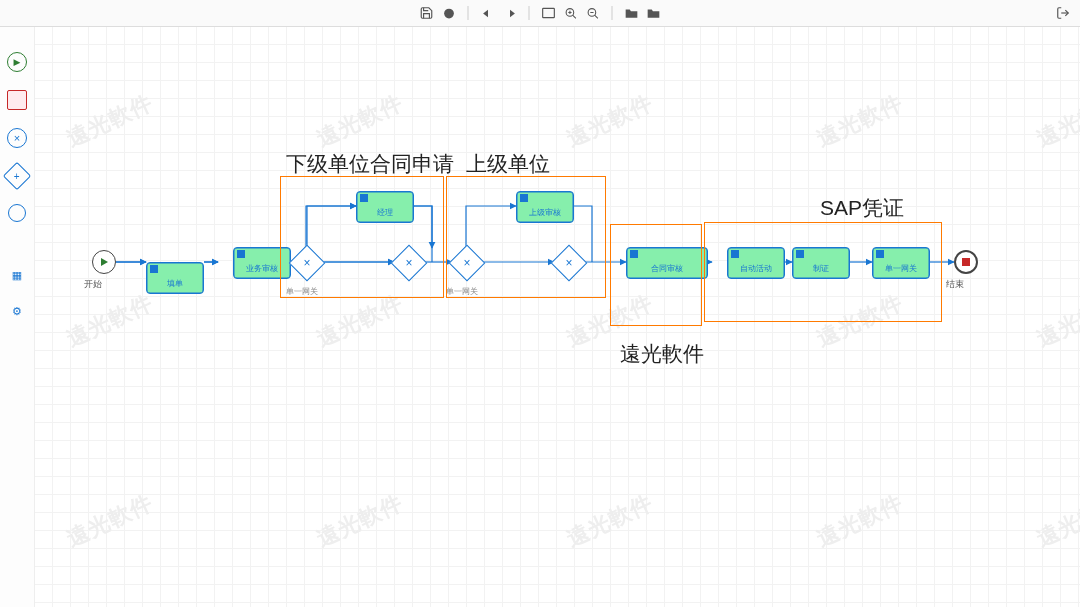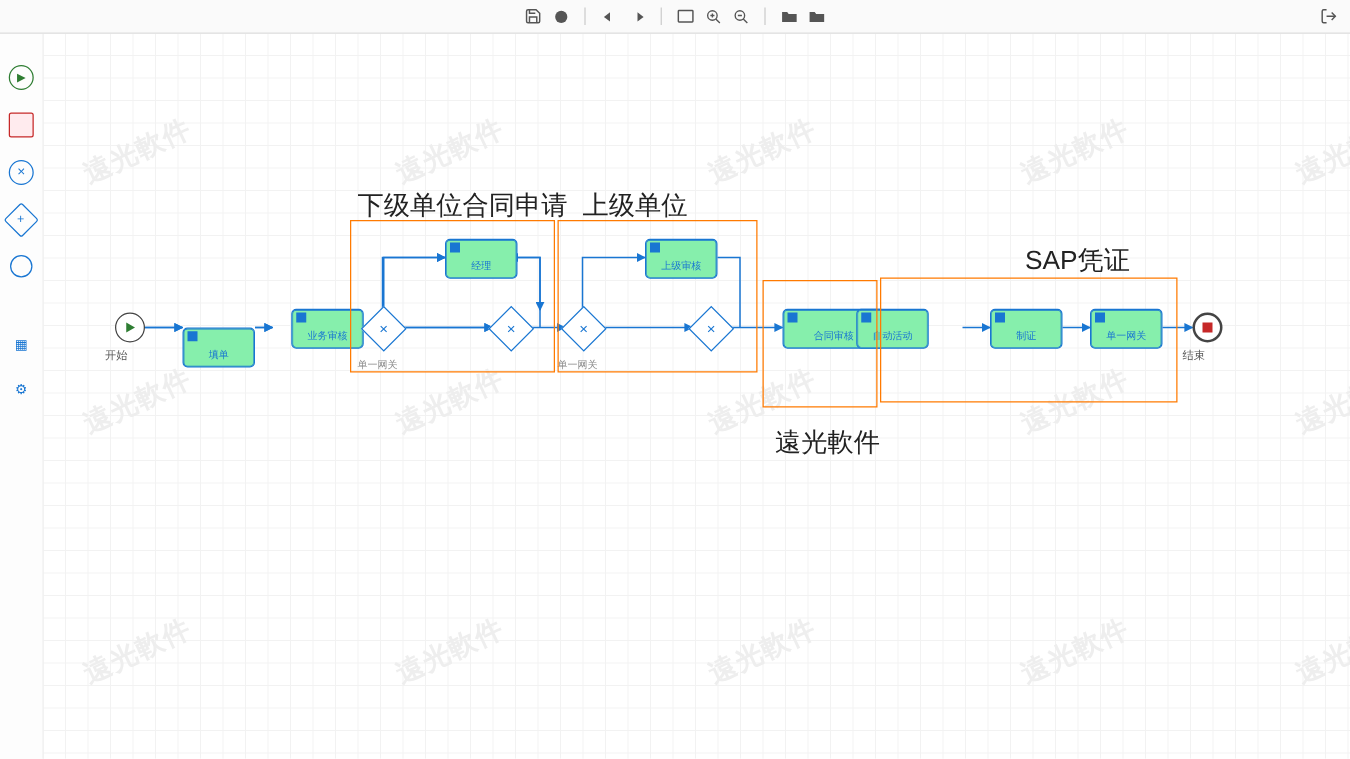--- a/index.html
+++ b/index.html
@@ -247,21 +247,21 @@
 
     <div class="gateway" style="left:522px; top:224px;">
         <span>×</span>
       </div>
 
     <div class="task" style="left:592px; top:221px;padding-left:24px;">
       <div class="task-icon"></div>
       <div class="task-label">合同审核</div>
     </div>
 
-    <div class="task" style="left:651px; top:221px;text-decoration:underline;">
+    <div class="task" style="left:693px; top:221px;text-decoration:underline;">
       <div class="task-icon"></div>
       <div class="task-label">自动活动</div>
     </div>
 
     <div class="task" style="left:758px; top:221px;">
       <div class="task-icon"></div>
       <div class="task-label">制证</div>
     </div>
 
     <div class="task" style="left:838px; top:221px;">

